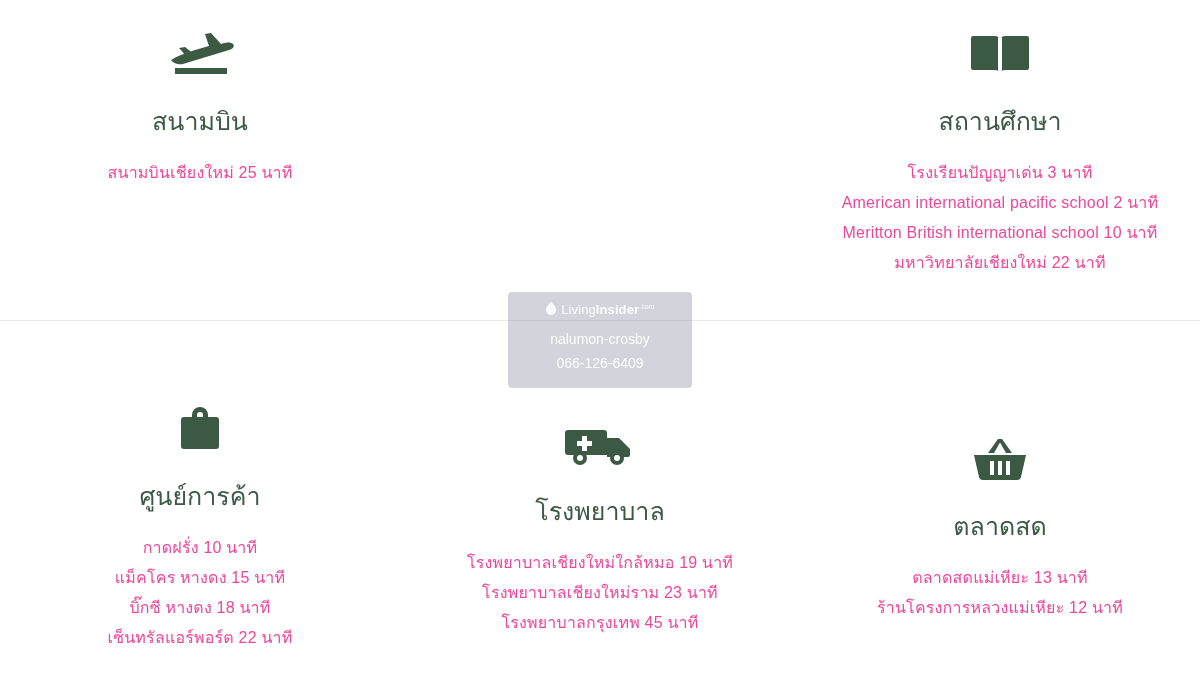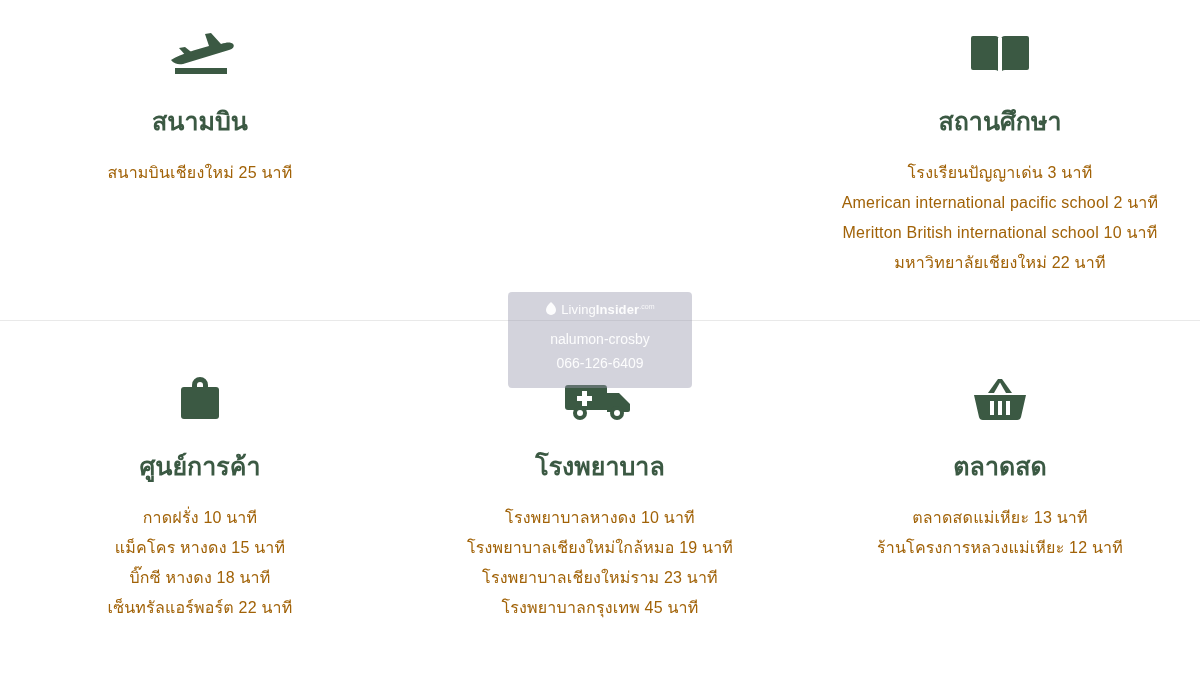--- a/index.html
+++ b/index.html
@@ -29,20 +29,21 @@
     padding-top: 18px;
   }
   .row-divider {
     width: 1200px;
     height: 1px;
     background: #e9e9e9;
   }
   .row-bottom {
     height: 361px;
     padding-top: 42px;
+    align-items: center;
   }
 
   .cell {
     flex: 1 1 0;
     text-align: center;
     padding: 0 20px;
   }
 
   .icon-wrap {
     height: 70px;
@@ -50,32 +51,32 @@
     align-items: center;
     justify-content: center;
   }
   .icon-wrap svg { display: block; }
 
   .cell-title {
     font-size: 25px;
     color: #3b5943;
     margin-top: 18px;
     margin-bottom: 0;
-    font-weight: bold;
+    font-weight: normal;
     line-height: 1.2;
   }
 
   .cell-list {
     list-style: none;
     margin: 22px 0 0 0;
     padding: 0;
   }
   .cell-list li {
     font-size: 16px;
-    color: #a16207;
+    color: #ec4899;
     line-height: 30px;
     letter-spacing: 0.2px;
   }
 
   
   .watermark {
     position: absolute;
     left: 508px;
     top: 292px;
     width: 184px;
@@ -187,21 +188,20 @@
             <circle cx="57" cy="44" r="7"></circle>
             <circle cx="20" cy="44" r="3" fill="#ffffff"></circle>
             <circle cx="57" cy="44" r="3" fill="#ffffff"></circle>
             <rect x="22" y="22" width="5" height="15" fill="#ffffff"></rect>
             <rect x="17" y="27" width="15" height="5" fill="#ffffff"></rect>
           </g>
         </svg>
       </div>
       <h3 class="cell-title">โรงพยาบาล</h3>
       <ul class="cell-list">
-        <li>โรงพยาบาลหางดง 10 นาที</li>
         <li>โรงพยาบาลเชียงใหม่ใกล้หมอ 19 นาที</li>
         <li>โรงพยาบาลเชียงใหม่ราม 23 นาที</li>
         <li>โรงพยาบาลกรุงเทพ 45 นาที</li>
       </ul>
     </div>
 
     <div class="cell">
       <div class="icon-wrap">
         <svg width="64" height="58" viewBox="0 0 64 58" aria-hidden="true">
           <g fill="#3b5943">

